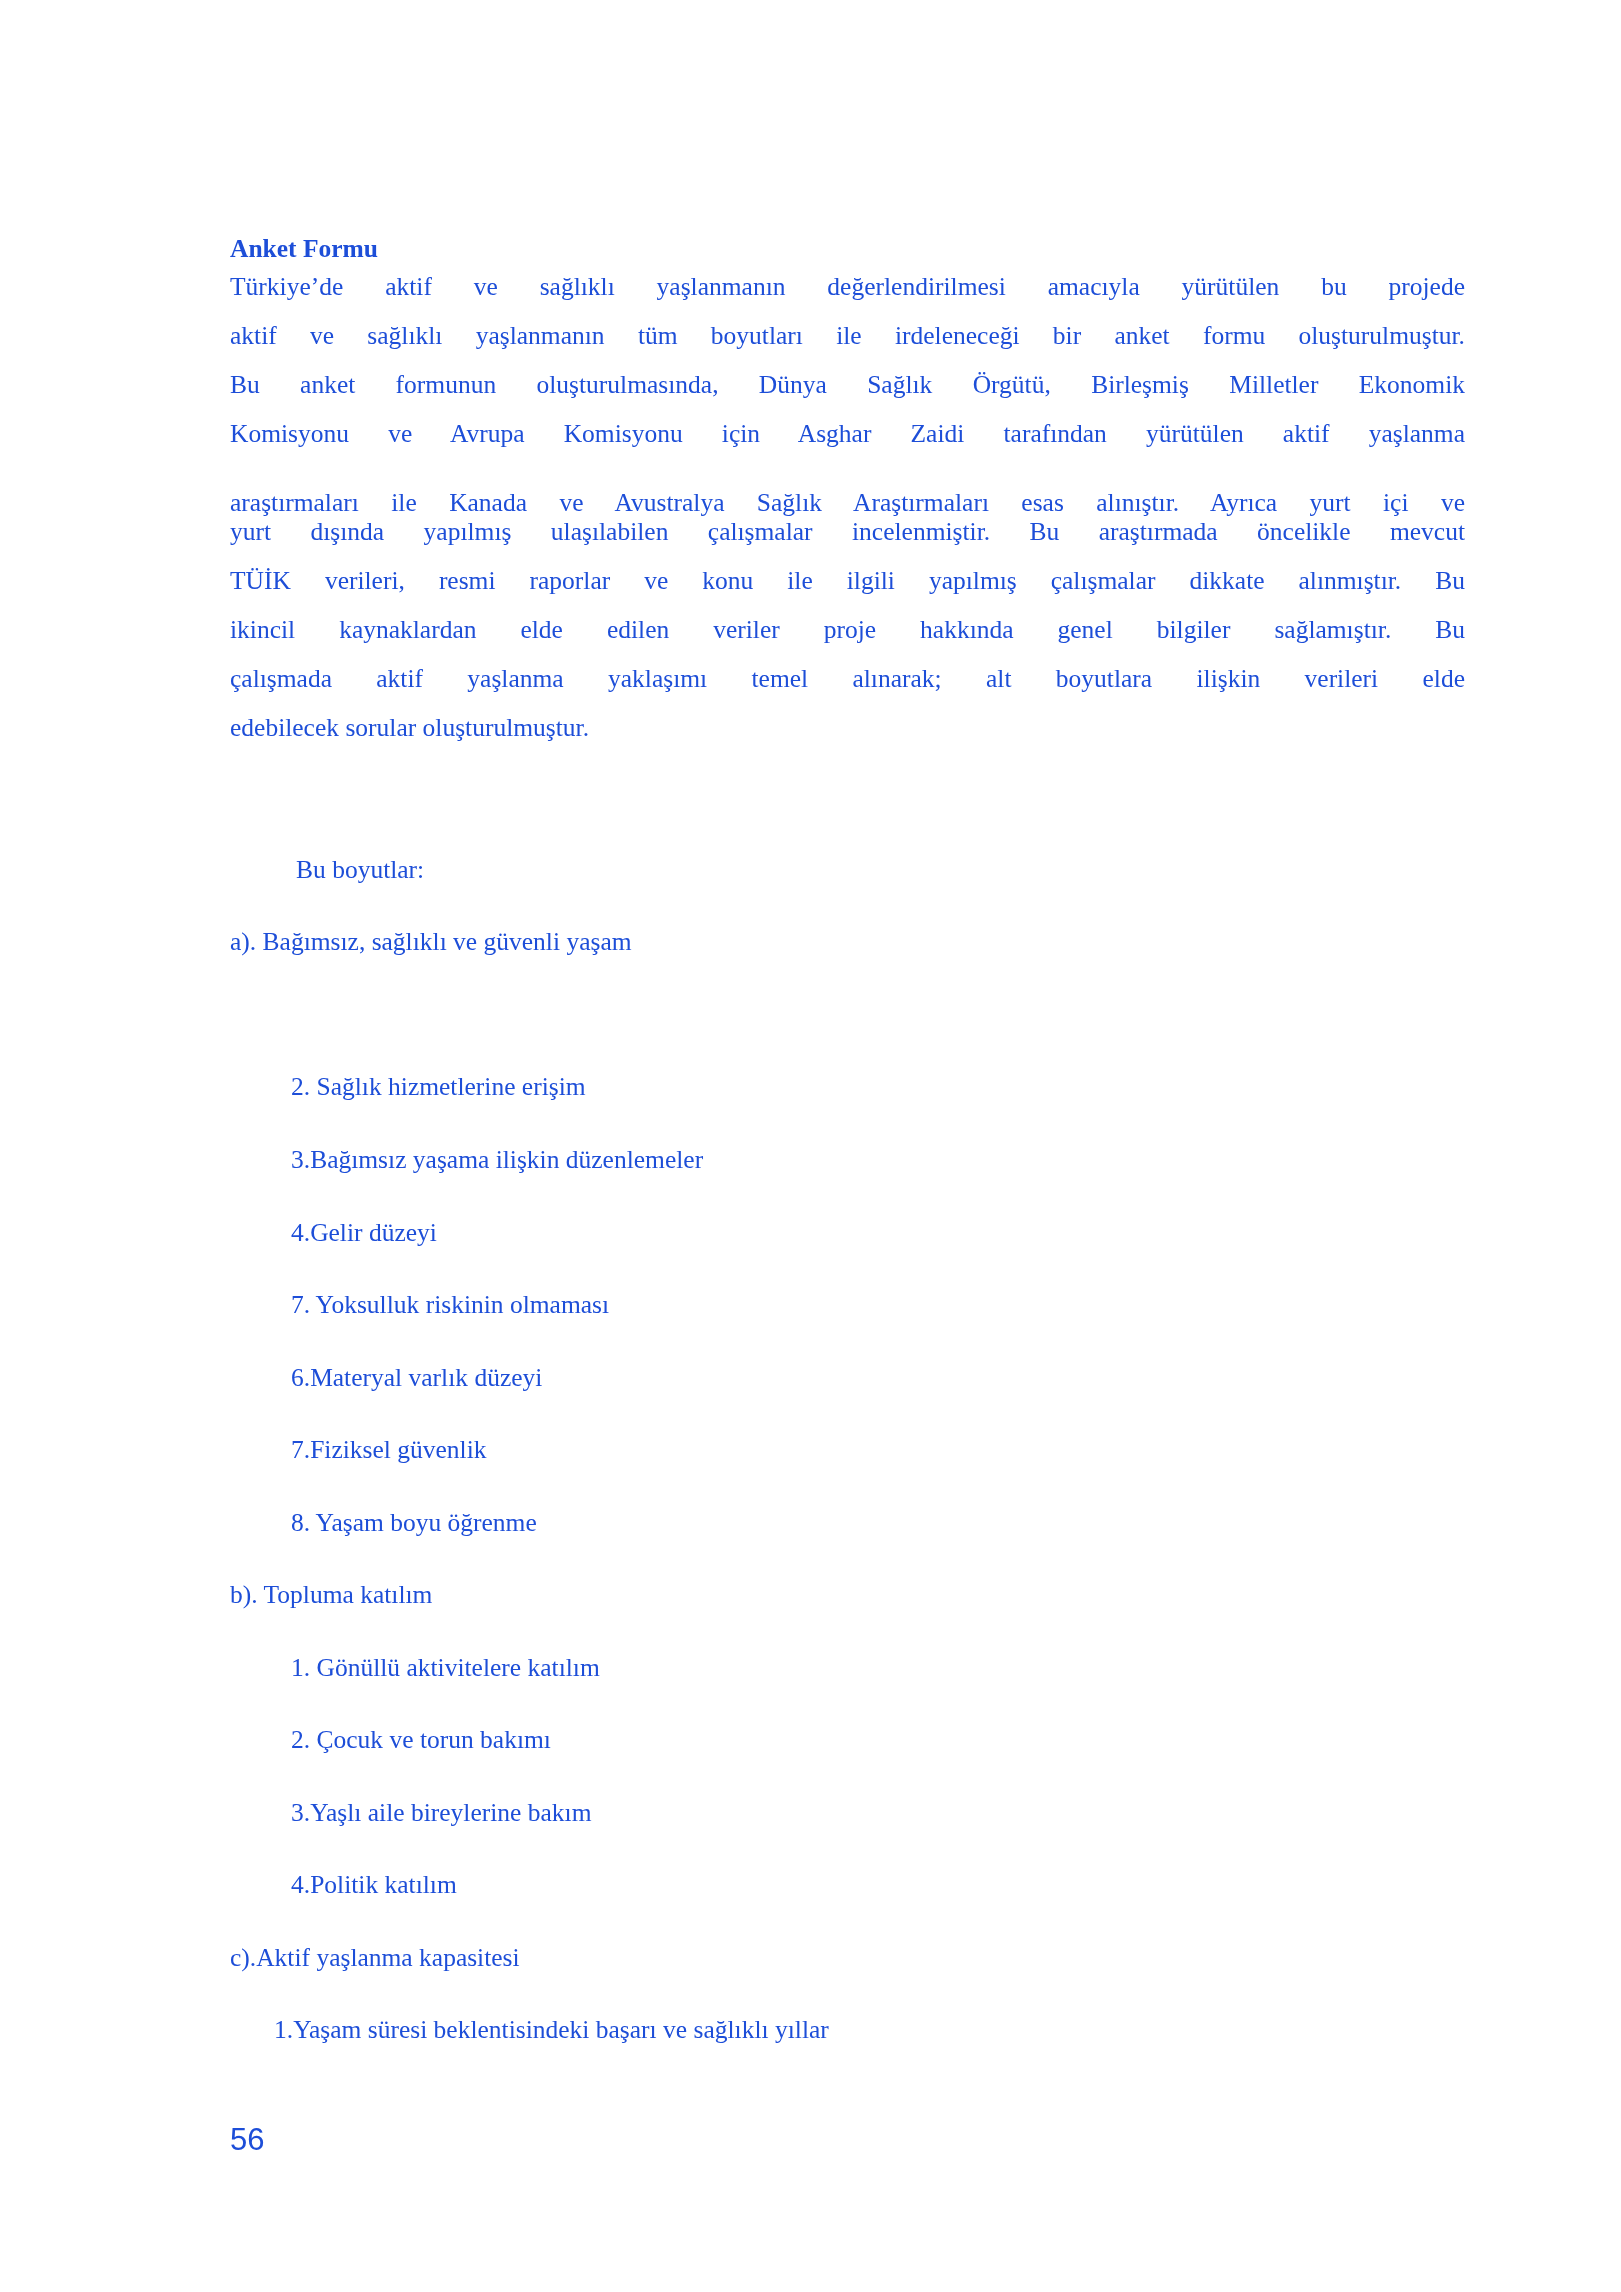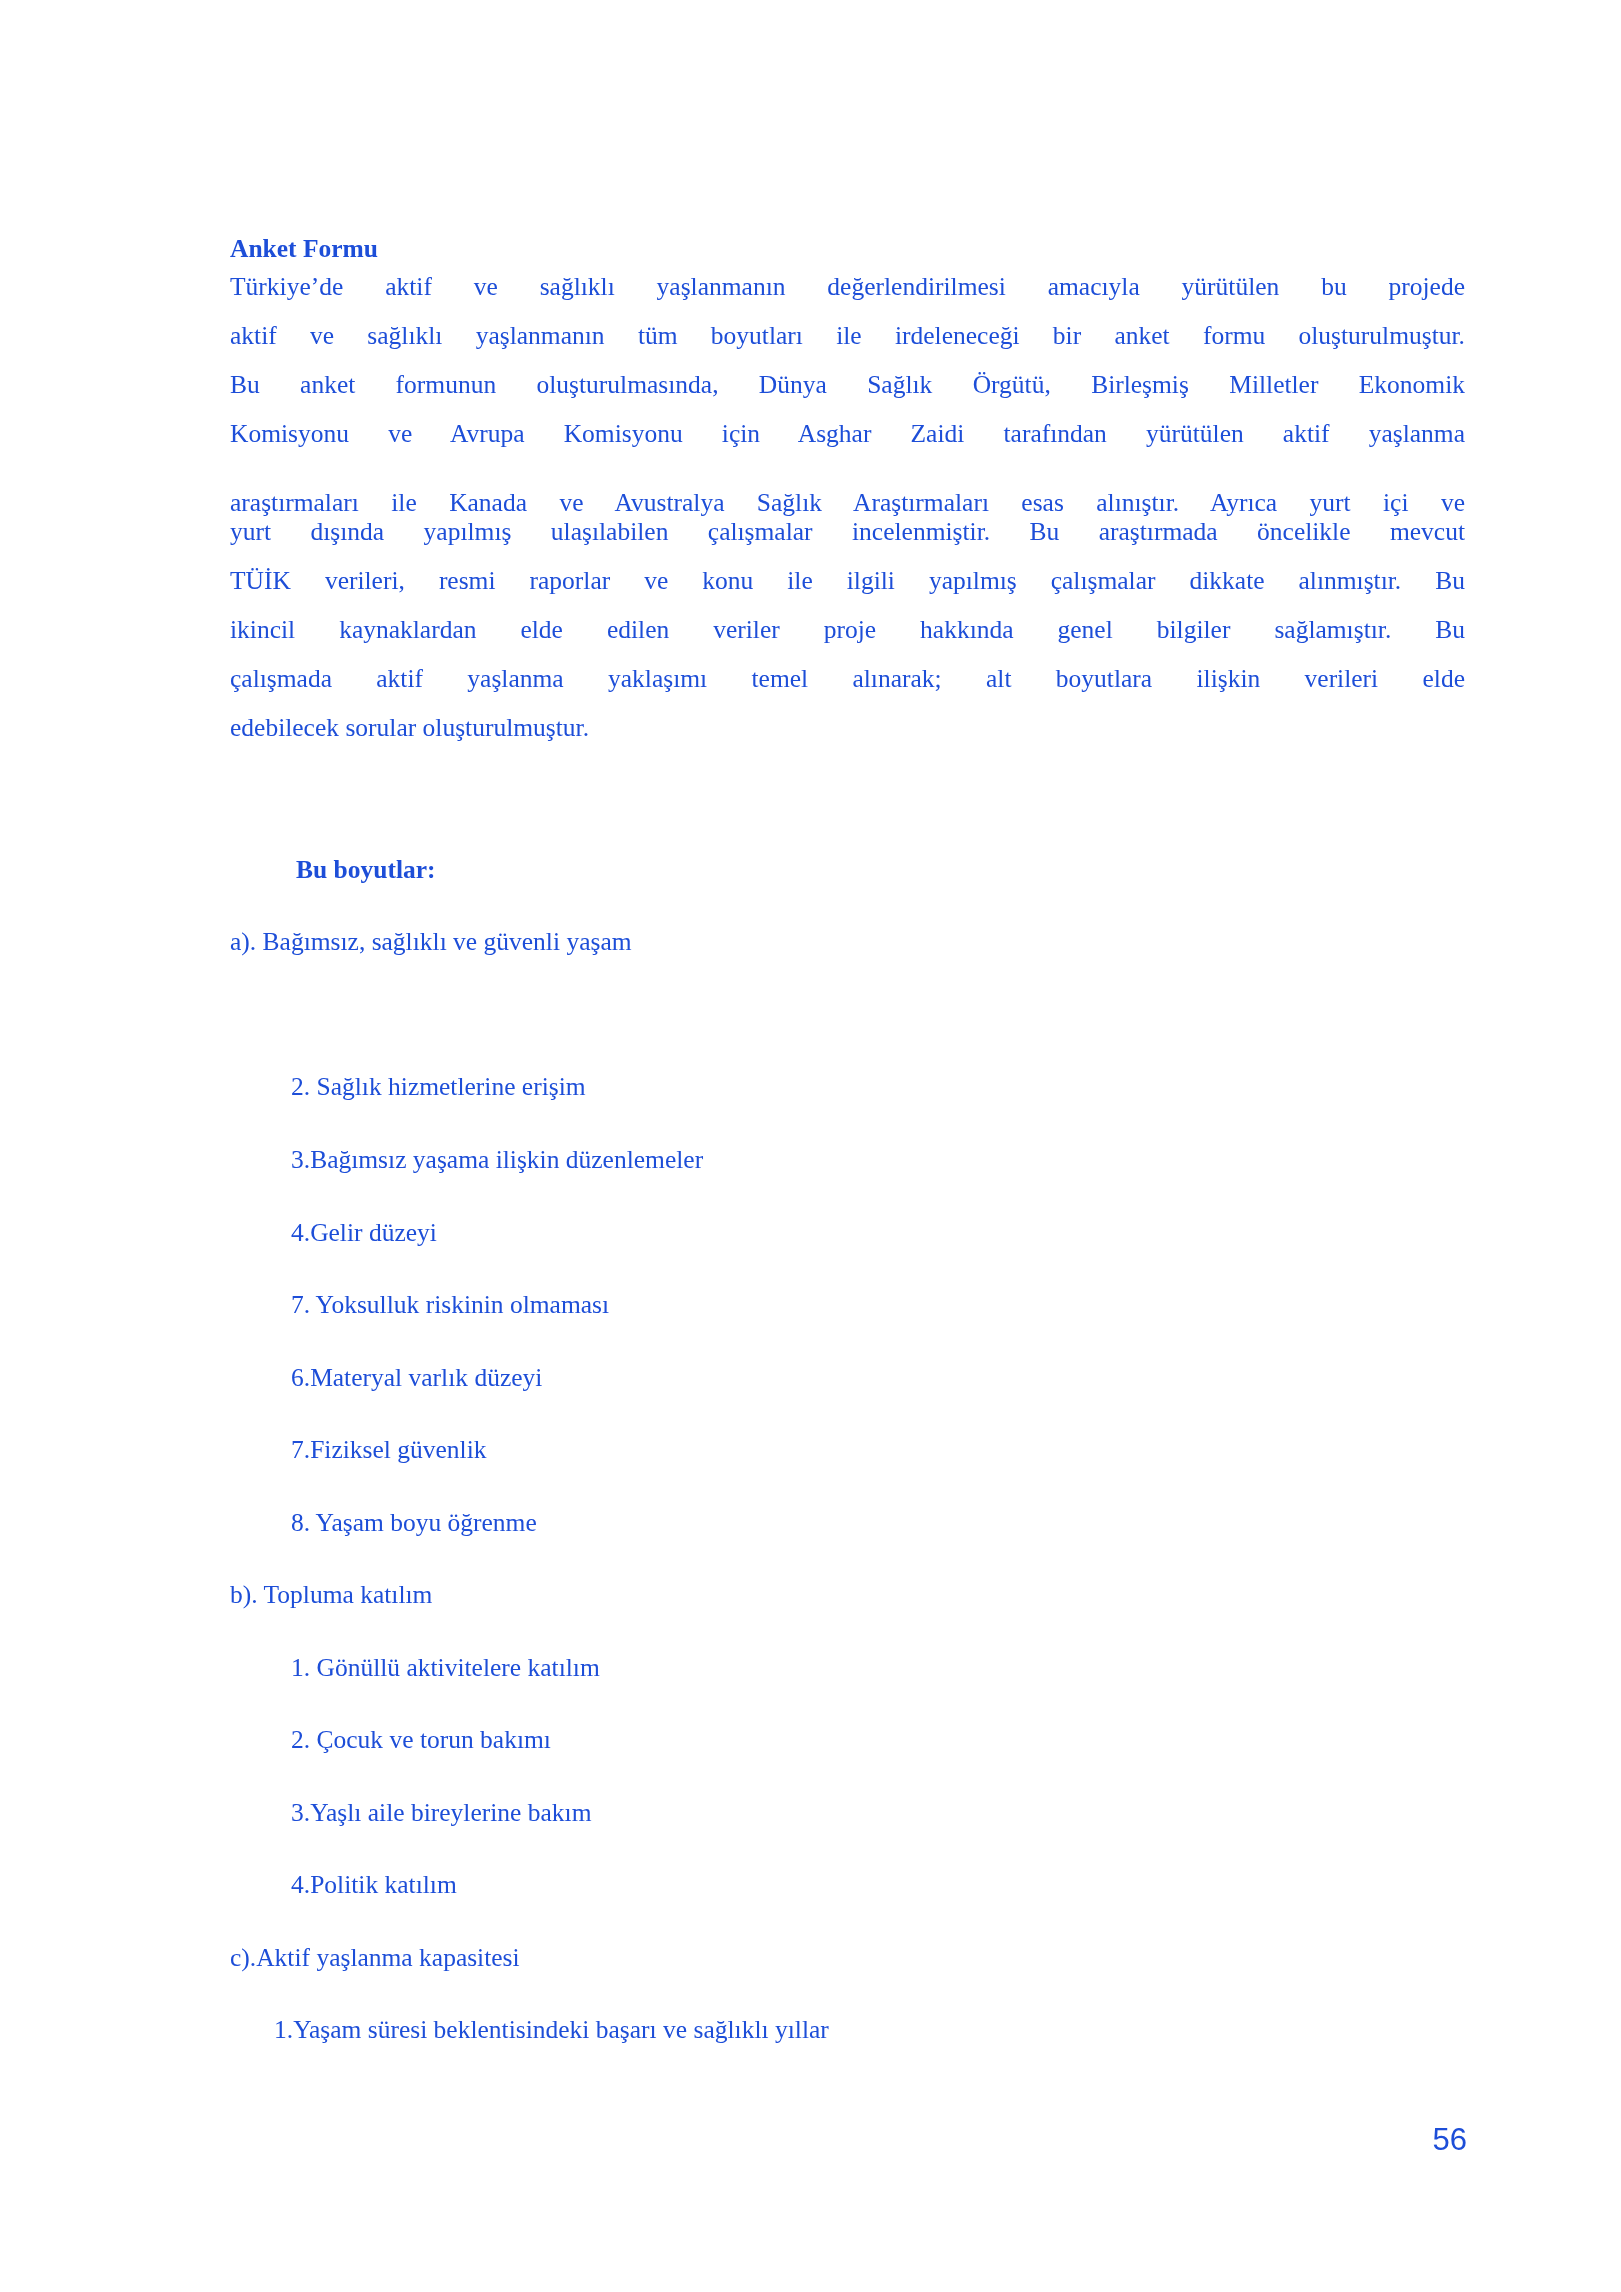--- a/index.html
+++ b/index.html
@@ -24,29 +24,29 @@
   .just {
     text-align: justify;
     text-align-last: justify;
     text-justify: inter-word;
   }
   .plain { white-space: nowrap; }
   .heading {
     font-weight: bold;
     white-space: nowrap;
   }
-  .indent-intro { left: 296px; width: 1169px; font-weight: bold; }
+  .indent-intro { left: 296px; width: 1169px; }
   .indent-item { left: 291px; width: 1174px; }
   .indent-item-c { left: 274px; width: 1191px; }
   .page-number {
     position: absolute;
     left: 230px;
     top: 2124px;
     width: 1237px;
-    text-align: right;
+    text-align: left;
     font-family: "Liberation Sans", "DejaVu Sans", sans-serif;
     font-size: 31px;
     line-height: 1;
   }
 </style>
 </head>
 <body>
 
 <div class="page">
 

